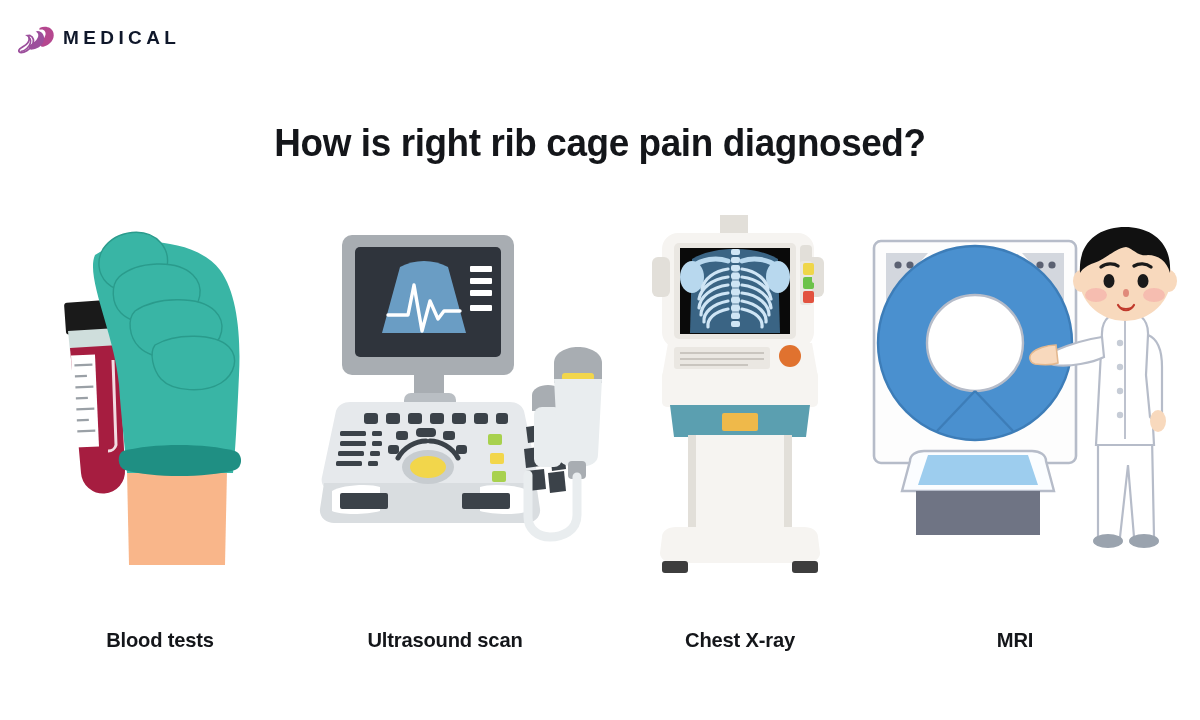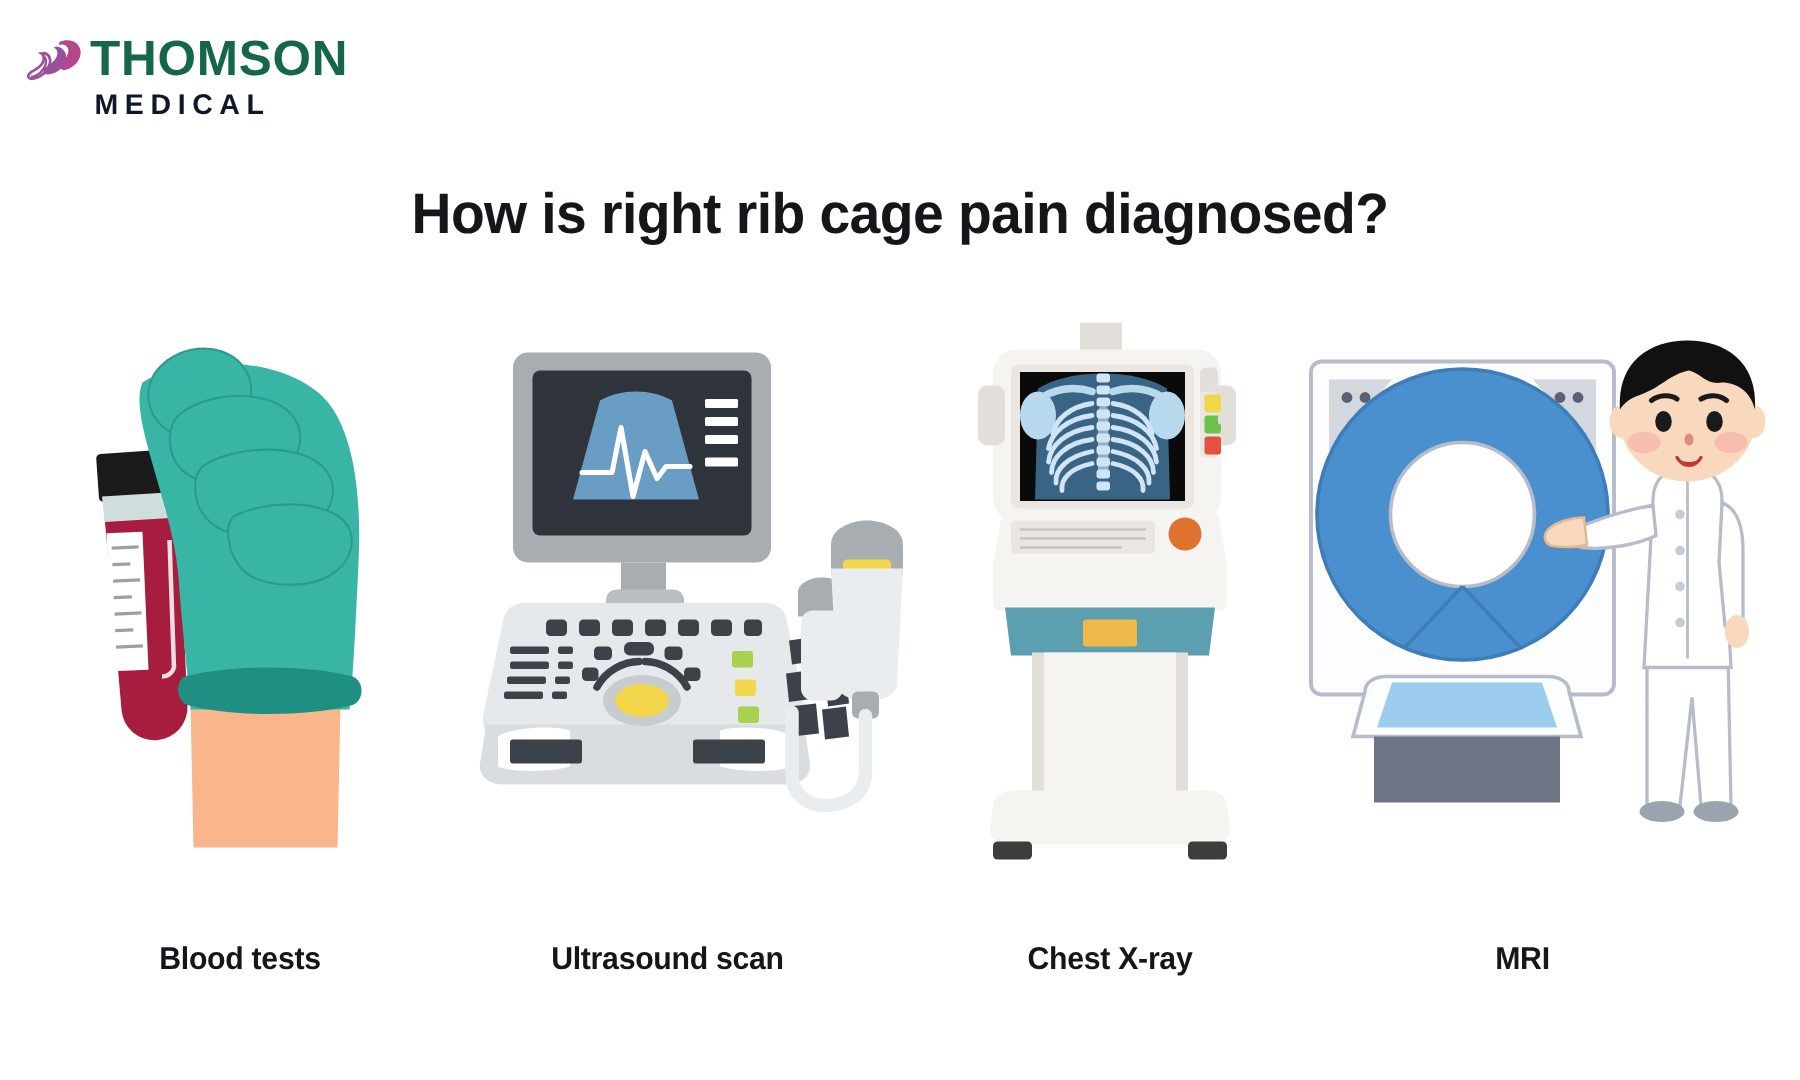--- a/index.html
+++ b/index.html
@@ -63,21 +63,20 @@
 <div class="page">
 
   <div class="logo">
     <svg class="logo-mark" viewBox="0 0 40 46">
       <path d="M21.5 4 C27 1.5 34 3 35.5 9 C37 15.5 31.5 21 26 22.5 C24.5 23 23 22.6 22.4 21.5 C21.6 20 22.6 18.6 24 17 C27 13.7 28.5 10 27 7.6 C25.7 5.5 23.3 5.2 21.5 6.1 Z" fill="#b5478f"></path>
       <path d="M19.5 7 C24.5 7.5 27.5 12 25.5 17.5 C23.8 22.2 18.8 25.2 14.2 25.6 C12.3 25.8 11 24.8 11 23.3 C11 21.6 12.6 20.6 14.6 19.3 C18.3 16.9 20.8 13.4 20.2 10.6 C19.9 9 18.8 8 17.6 7.8 Z" fill="#9c4f9c"></path>
       <path d="M12 11.5 C15.5 12.7 16.6 17 14 21.5 C11.4 26 6.4 28.6 3.2 28.6 C1.6 28.6 0.6 27.6 0.9 26.2 C1.3 24.6 3.1 23.9 5.3 22.6 C9 20.4 11.4 17.2 11.2 14.6 C11.1 13.2 10.6 12.2 9.8 11.7 Z" fill="none" stroke="#9c4f9c" stroke-width="1.8"></path>
       <path d="M10.6 13.2 C13.2 14.6 13.4 18.4 11 22 C8.6 25.6 4.6 27.6 2.6 27.2" fill="none" stroke="#9c4f9c" stroke-width="1.6"></path>
     </svg>
     <div class="logo-words">
-      <div class="logo-thomson">THOMSON</div>
       <div class="logo-medical">MEDICAL</div>
     </div>
   </div>
 
   <h1 class="title">How is right rib cage pain diagnosed?</h1>
 
   <div class="row">
 
     <div class="cell" style="left:55px; width:230px;">
       <svg width="230" height="370" viewBox="0 0 230 370">

